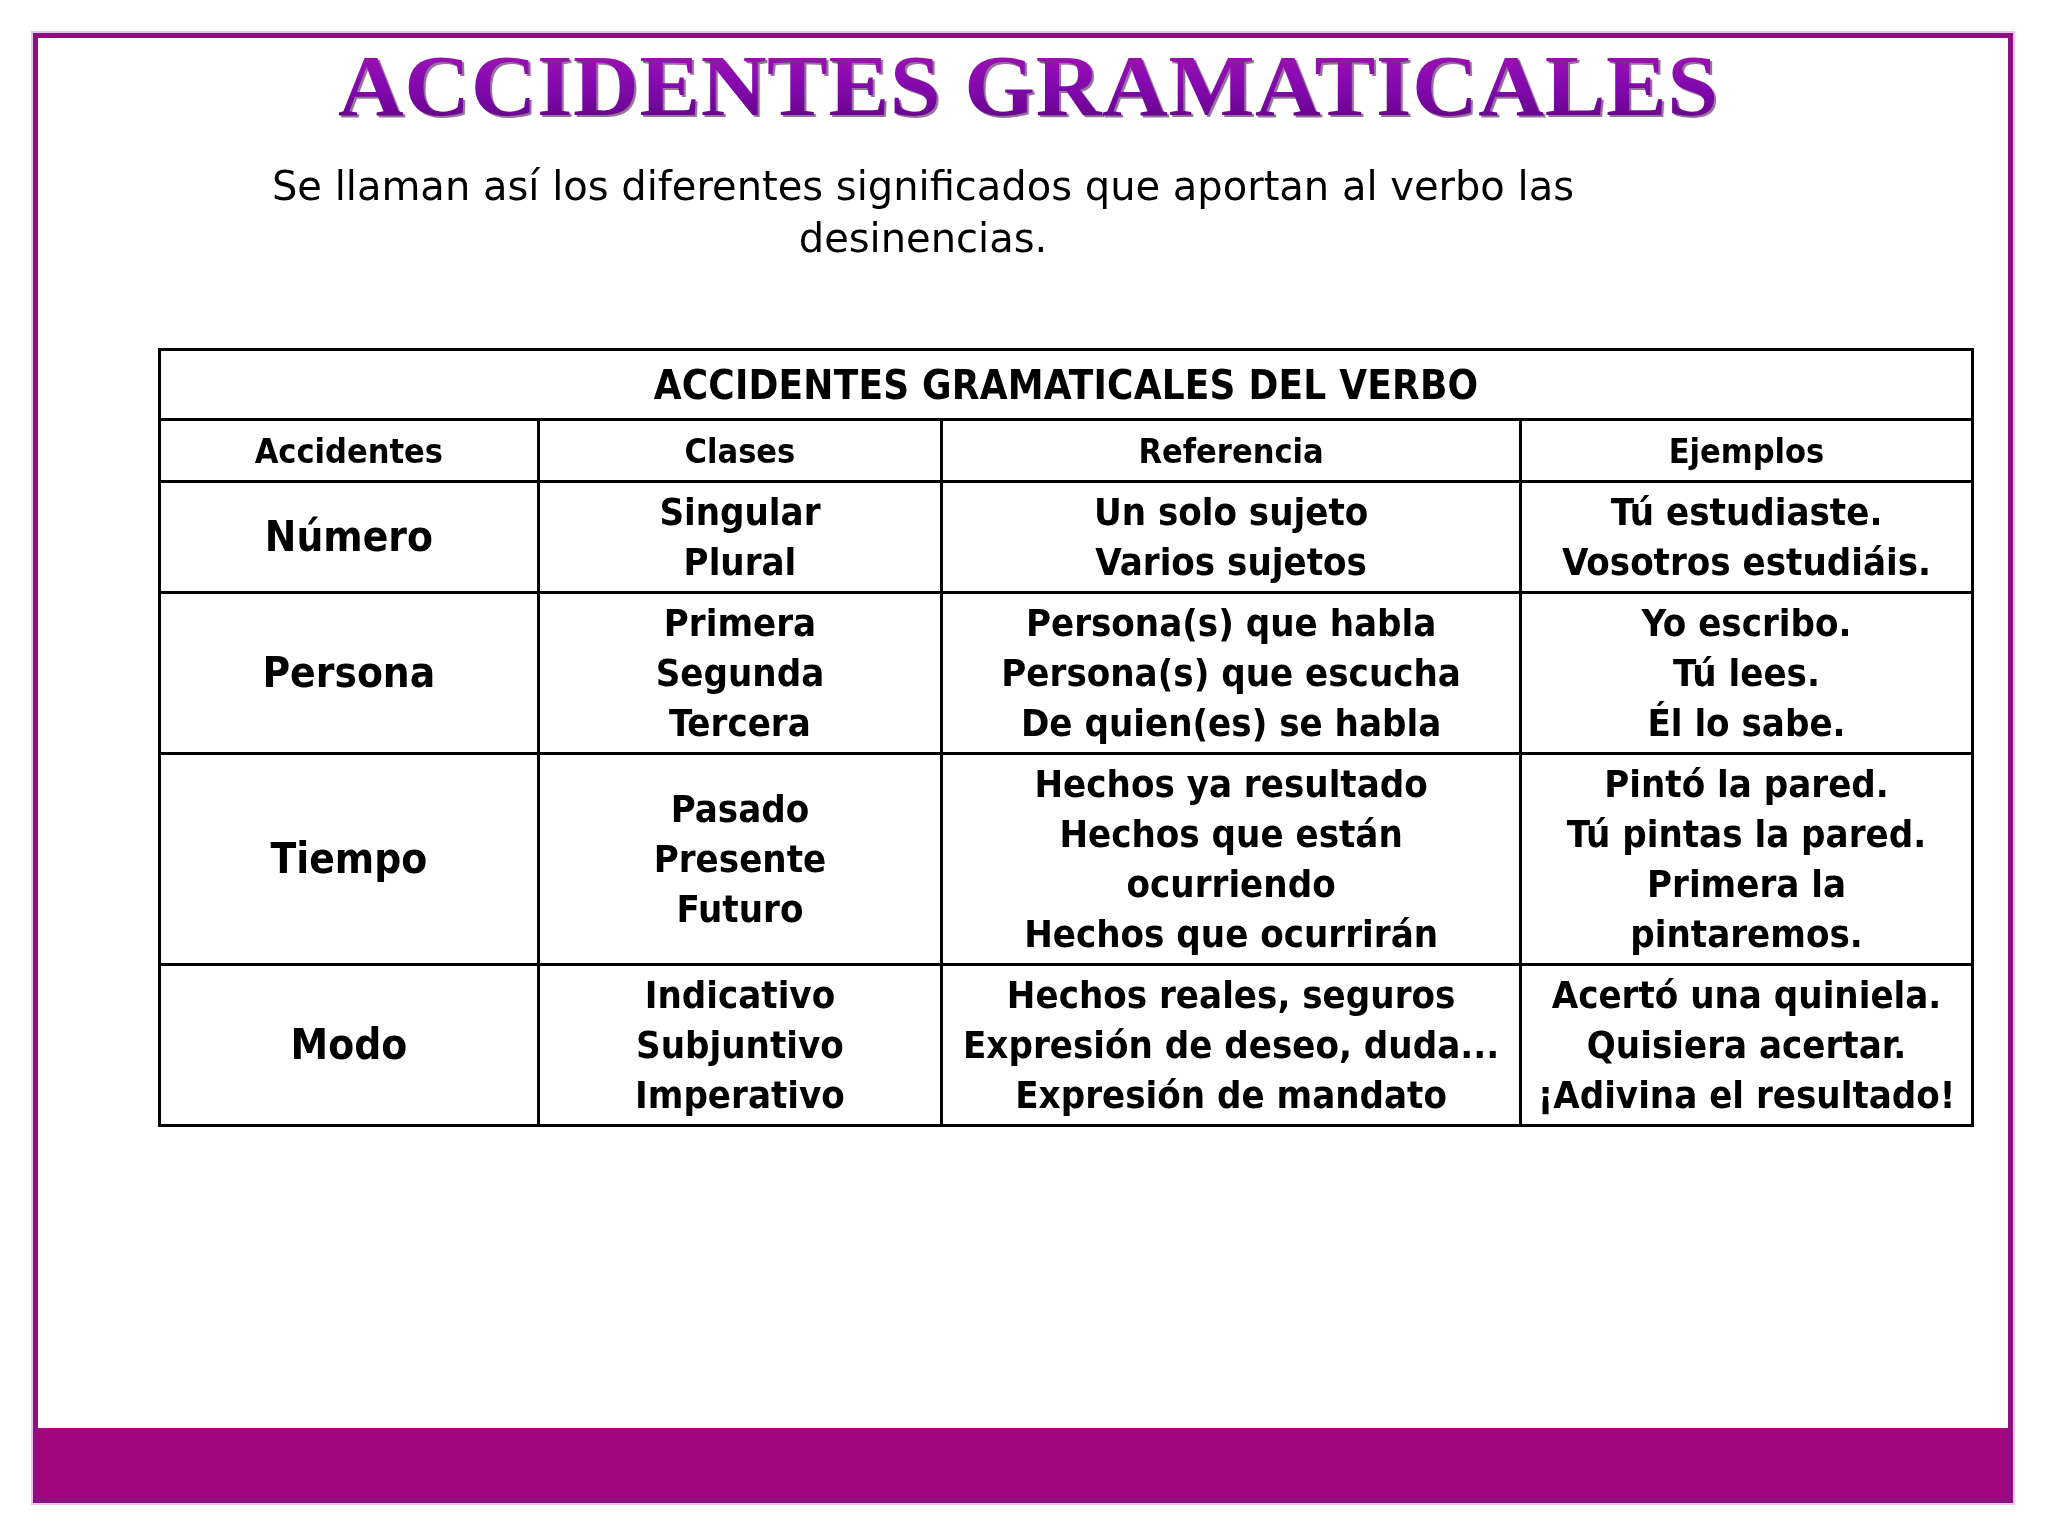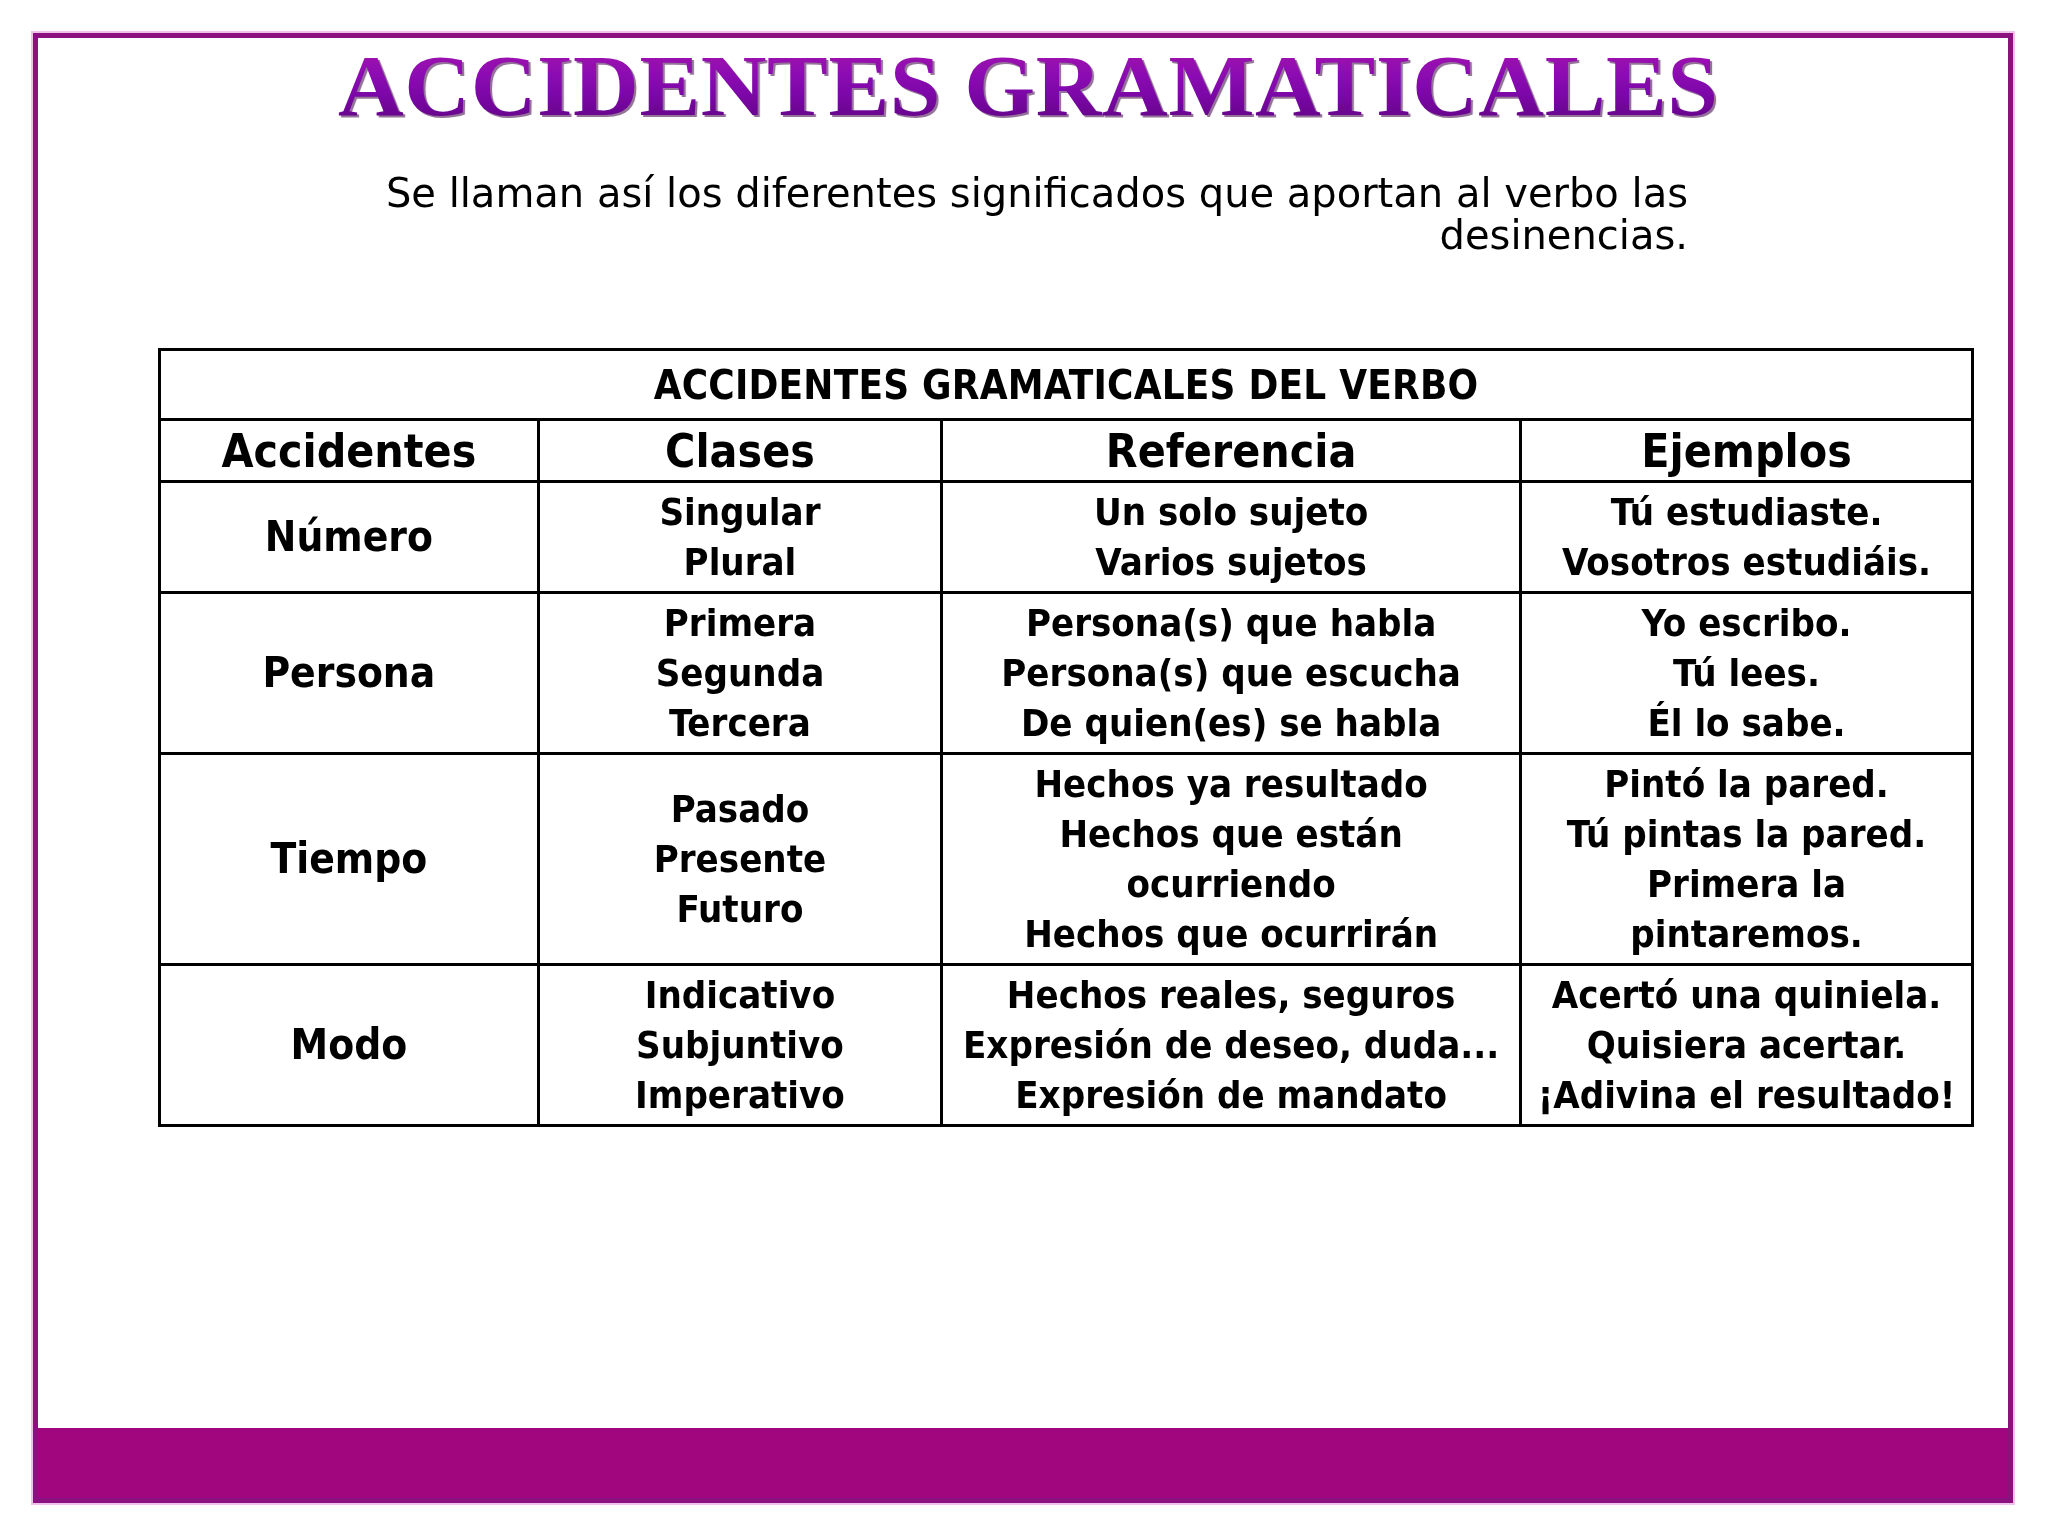--- a/index.html
+++ b/index.html
@@ -85,27 +85,27 @@
     top: 96px;
     width: 100%;
     text-align: center;
     height: 54px;
     overflow: hidden;
     pointer-events: none;
   }
 
   
   #intro {
-    margin: 16px 0 0 120px;
+    margin: 4px 0 0 120px;
     width: 1530px;
     font-family: "DejaVu Sans", sans-serif;
     font-size: 40px;
-    line-height: 42px;
+    line-height: 52px;
     color: #000000;
-    text-align: right;
+    text-align: center;
     font-weight: normal;
   }
 
   
   #table-wrap {
     position: absolute;
     left: 120px;
     top: 310px;
     width: 1816px;
   }
@@ -130,21 +130,21 @@
   .col-c { width: 538px; }
   .col-d { width: 420px; }
 
   .tbl-title {
     font-size: 40px;
     line-height: 56px;
     height: 70px;
     letter-spacing: 0.2px;
   }
   .col-head {
-    font-size: 46px;
+    font-size: 34px;
     line-height: 50px;
     height: 62px;
   }
   .cell {
     font-size: 38px;
     line-height: 50px;
   }
   .cell .ln { display: block; white-space: nowrap; }
   .cell.wrapline .ln { white-space: normal; }
   .accident-label { font-size: 42px; }

